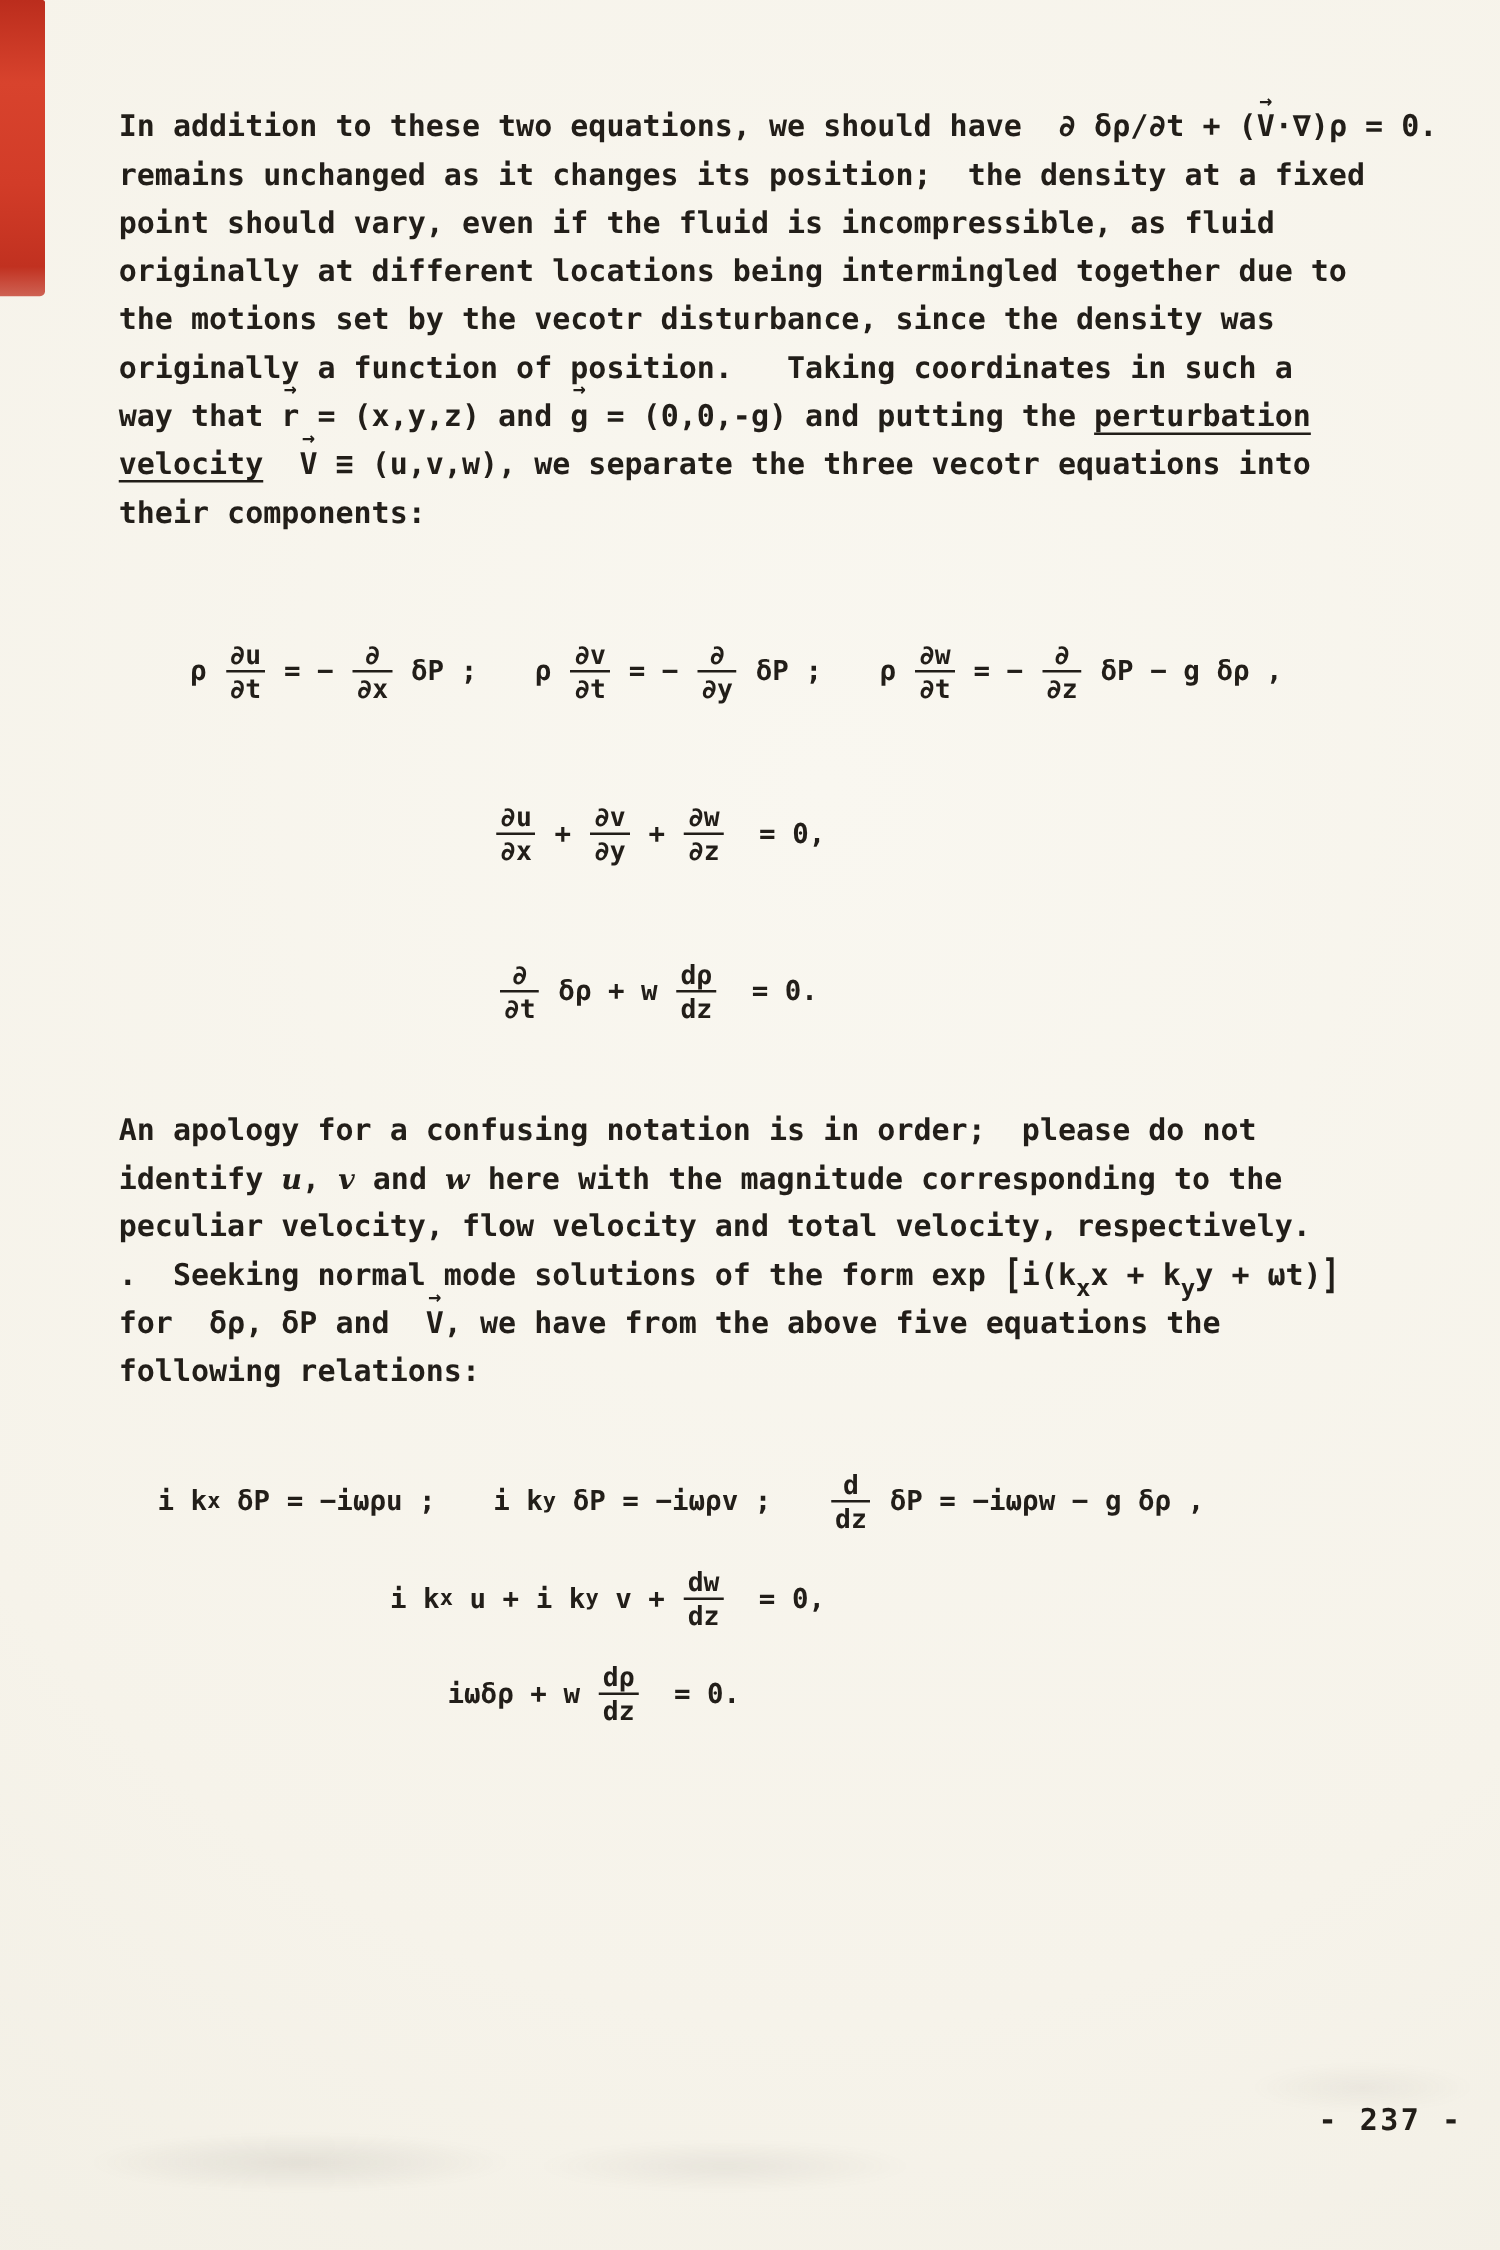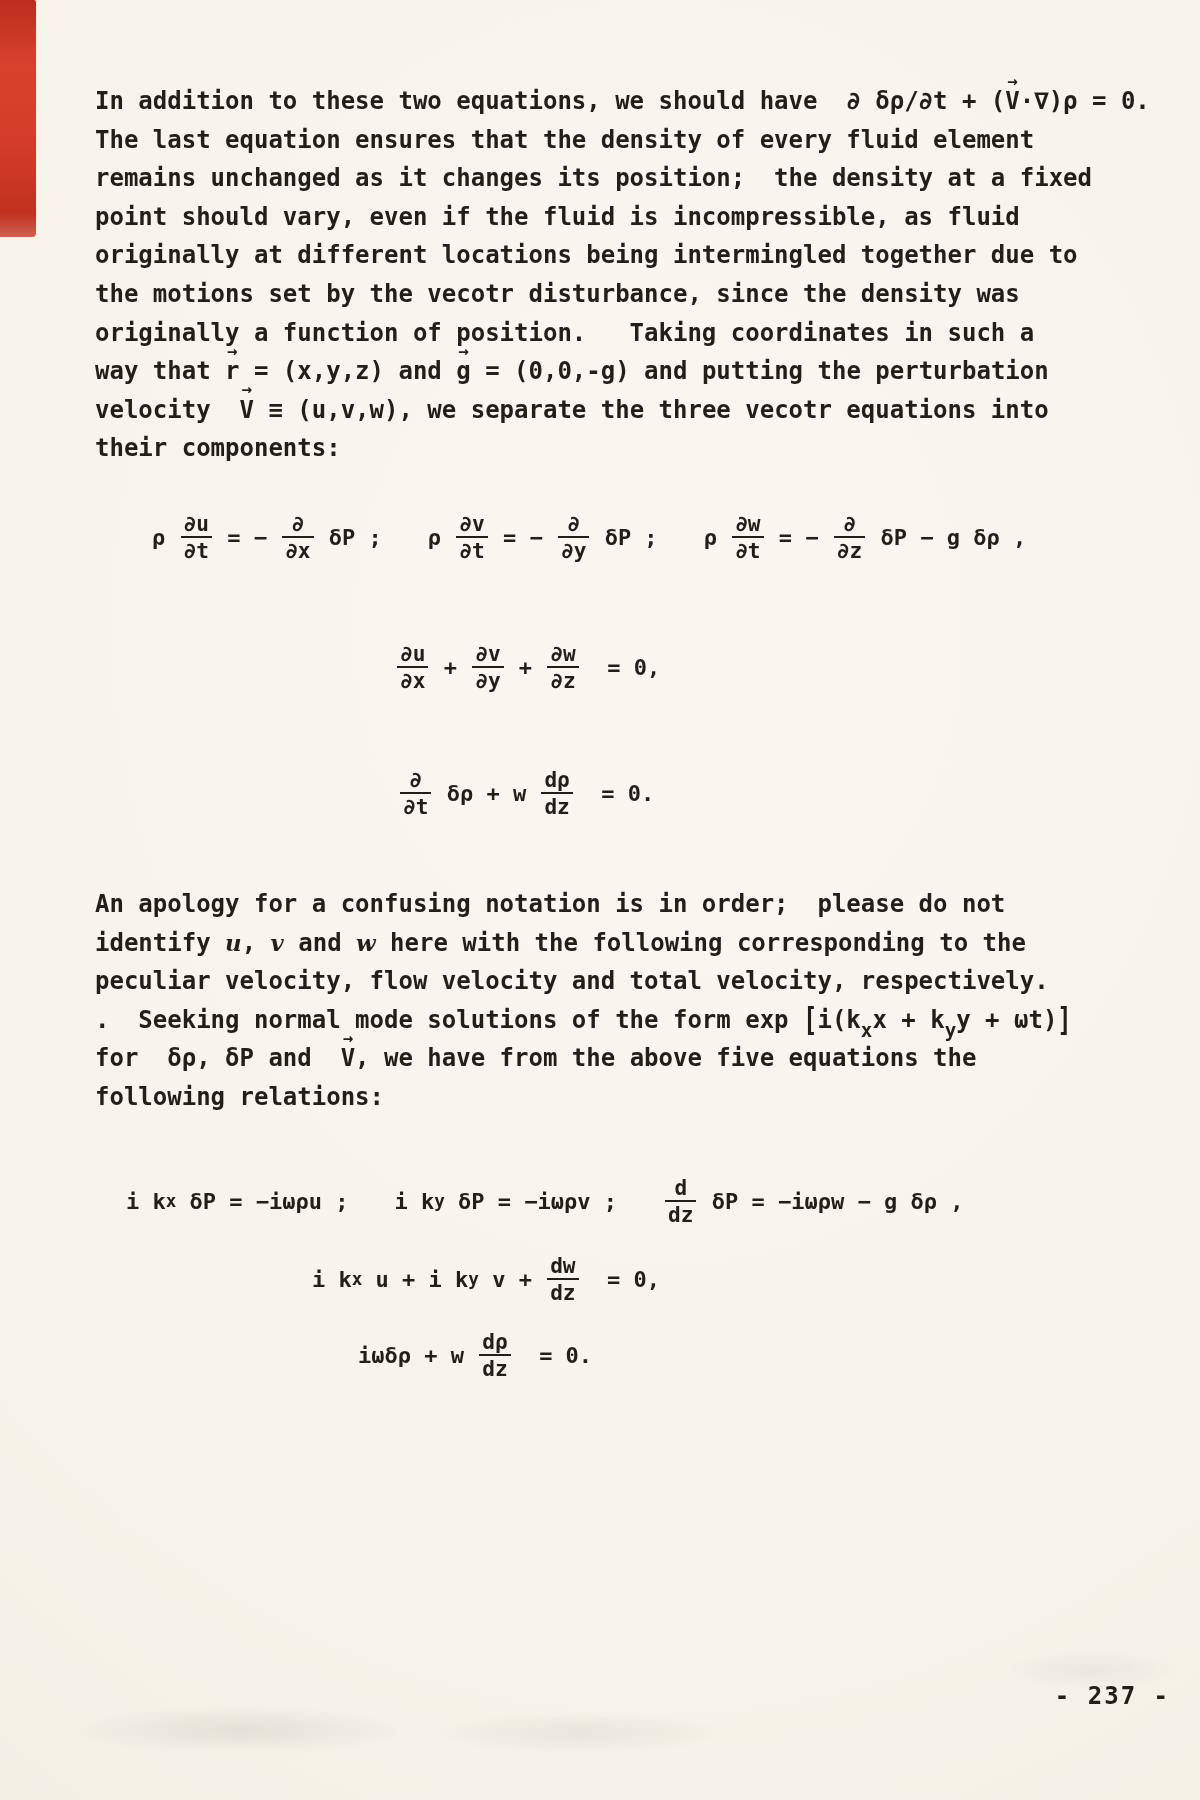--- a/index.html
+++ b/index.html
@@ -13,21 +13,21 @@
     position:absolute;inset:0;
     background:radial-gradient(130% 100% at 55% 35%, #f9f7f0 0%, #f6f3ea 55%, #efece1 100%);
   }
   .edge-stripe{
     position:absolute;left:0;top:0;width:36px;height:237px;
     background:linear-gradient(180deg,#bb2d1d 0%,#d8432d 28%,#d23c28 62%,#c13120 90%,rgba(193,49,32,.75) 100%);
     border-radius:0 2px 4px 0;
   }
   .para{position:absolute;font-size:24px;margin-left:20px;}
   .line{height:38.6px;line-height:38.6px;white-space:pre;}
-  .u{text-decoration-thickness:2px;text-underline-offset:5px;}
+  .u{text-decoration:underline;text-decoration-thickness:2px;text-underline-offset:5px;}
   .i{font-family:"DejaVu Serif","Liberation Serif",serif;font-style:italic;font-weight:600;font-size:.95em;}
   .sub{font-size:.8em;vertical-align:-.45em;}
   .big{display:inline-block;transform:scaleY(1.35);transform-origin:55% 55%;}
   .vec{position:relative;display:inline-block;}
   .vec-arrow{position:absolute;left:50%;top:-.54em;transform:translateX(-50%);font-size:.72em;line-height:1;}
   .eq{position:absolute;display:flex;align-items:center;font-size:22px;white-space:pre;}
   .etx{white-space:pre;}
   .frac{display:inline-flex;flex-direction:column;align-items:center;line-height:1.1;margin:0 2px;font-size:.96em;}
   .frac .num{padding:0 3px 1px;}
   .frac .den{border-top:2px solid currentColor;padding:1px 3px 0;}
@@ -43,38 +43,37 @@
       background:radial-gradient(ellipse at center,rgba(110,104,96,.07),rgba(110,104,96,0) 70%);}
 </style>
 </head>
 <body>
 
 <div class="page">
   <div class="edge-stripe"></div>
 
   <div class="para" style="left:75px;top:82px;">
       <div class="line"><span>In addition to these two equations, we should have  ∂ δρ/∂t + (</span><span class="vec"><span class="vec-arrow">→</span><span>V</span></span><span>·∇)ρ = 0.</span></div>
-      <div class="line"><span>The last equation ensures that the density of every fluid element</span></div>
       <div class="line"><span>remains unchanged as it changes its position;  the density at a fixed</span></div>
       <div class="line"><span>point should vary, even if the fluid is incompressible, as fluid</span></div>
       <div class="line"><span>originally at different locations being intermingled together due to</span></div>
       <div class="line"><span>the motions set by the vecotr disturbance, since the density was</span></div>
       <div class="line"><span>originally a function of position.   Taking coordinates in such a</span></div>
       <div class="line"><span>way that </span><span class="vec"><span class="vec-arrow">→</span><span>r</span></span><span> = (x,y,z) and </span><span class="vec"><span class="vec-arrow">→</span><span>g</span></span><span> = (0,0,-g) and putting the </span><span class="u">perturbation</span></div>
       <div class="line"><span class="u">velocity</span><span>  </span><span class="vec"><span class="vec-arrow">→</span><span>V</span></span><span> ≡ (u,v,w), we separate the three vecotr equations into</span></div>
       <div class="line"><span>their components:</span></div>
     </div>
 
   <div class="eq" style="left:152px;top:512px;"><span class="etx">ρ </span><span class="frac"><span class="num">∂u</span><span class="den">∂t</span></span><span class="etx"> = − </span><span class="frac"><span class="num">∂</span><span class="den">∂x</span></span><span class="etx"> δP ;</span><span class="eqgap"></span><span class="etx">ρ </span><span class="frac"><span class="num">∂v</span><span class="den">∂t</span></span><span class="etx"> = − </span><span class="frac"><span class="num">∂</span><span class="den">∂y</span></span><span class="etx"> δP ;</span><span class="eqgap"></span><span class="etx">ρ </span><span class="frac"><span class="num">∂w</span><span class="den">∂t</span></span><span class="etx"> = − </span><span class="frac"><span class="num">∂</span><span class="den">∂z</span></span><span class="etx"> δP − g δρ ,</span></div>
   <div class="eq" style="left:395px;top:642px;"><span class="frac"><span class="num">∂u</span><span class="den">∂x</span></span><span class="etx"> + </span><span class="frac"><span class="num">∂v</span><span class="den">∂y</span></span><span class="etx"> + </span><span class="frac"><span class="num">∂w</span><span class="den">∂z</span></span><span class="etx">  = 0,</span></div>
   <div class="eq" style="left:398px;top:768px;"><span class="frac"><span class="num">∂</span><span class="den">∂t</span></span><span class="etx"> δρ + w </span><span class="frac"><span class="num">dρ</span><span class="den">dz</span></span><span class="etx">  = 0.</span></div>
 
   <div class="para" style="left:75px;top:885px;">
       <div class="line"><span>An apology for a confusing notation is in order;  please do not</span></div>
-      <div class="line"><span>identify </span><span class="i">u</span><span>, </span><span class="i">v</span><span> and </span><span class="i">w</span><span> here with the following corresponding to the</span></div>
+      <div class="line"><span>identify </span><span class="i">u</span><span>, </span><span class="i">v</span><span> and </span><span class="i">w</span><span> here with the magnitude corresponding to the</span></div>
       <div class="line"><span>peculiar velocity, flow velocity and total velocity, respectively.</span></div>
       <div class="line"><span>.  Seeking normal mode solutions of the form exp </span><span class="big">[</span><span>i(k</span><span class="sub">x</span><span>x + k</span><span class="sub">y</span><span>y + ωt)</span><span class="big">]</span></div>
       <div class="line"><span>for  δρ, δP and  </span><span class="vec"><span class="vec-arrow">→</span><span>V</span></span><span>, we have from the above five equations the</span></div>
       <div class="line"><span>following relations:</span></div>
     </div>
 
   <div class="eq" style="left:126px;top:1176px;"><span class="etx">i k</span><span class="dsub">x</span><span class="etx"> δP = −iωρu ;</span><span class="eqgap"></span><span class="etx">i k</span><span class="dsub">y</span><span class="etx"> δP = −iωρv ;</span><span class="eqgap"></span><span class="frac"><span class="num">d</span><span class="den">dz</span></span><span class="etx"> δP = −iωρw − g δρ ,</span></div>
   <div class="eq" style="left:312px;top:1254px;"><span class="etx">i k</span><span class="dsub">x</span><span class="etx"> u + i k</span><span class="dsub">y</span><span class="etx"> v + </span><span class="frac"><span class="num">dw</span><span class="den">dz</span></span><span class="etx">  = 0,</span></div>
   <div class="eq" style="left:358px;top:1330px;"><span class="etx">iωδρ + w </span><span class="frac"><span class="num">dρ</span><span class="den">dz</span></span><span class="etx">  = 0.</span></div>
 

